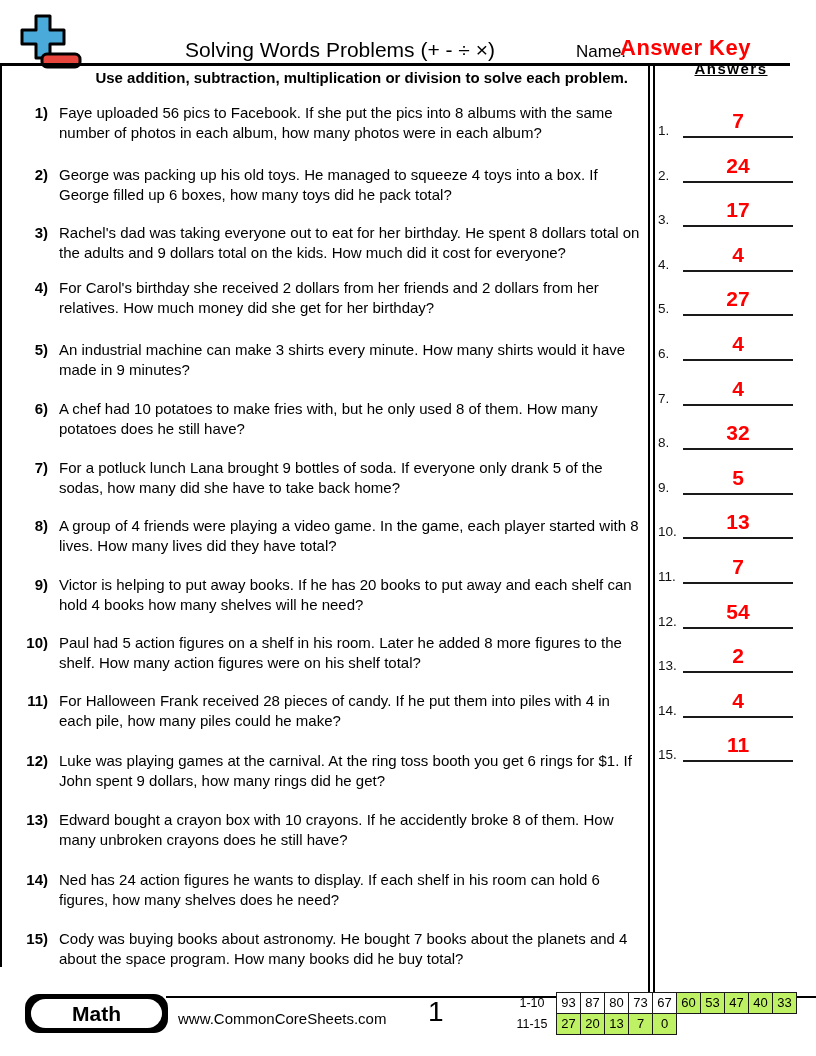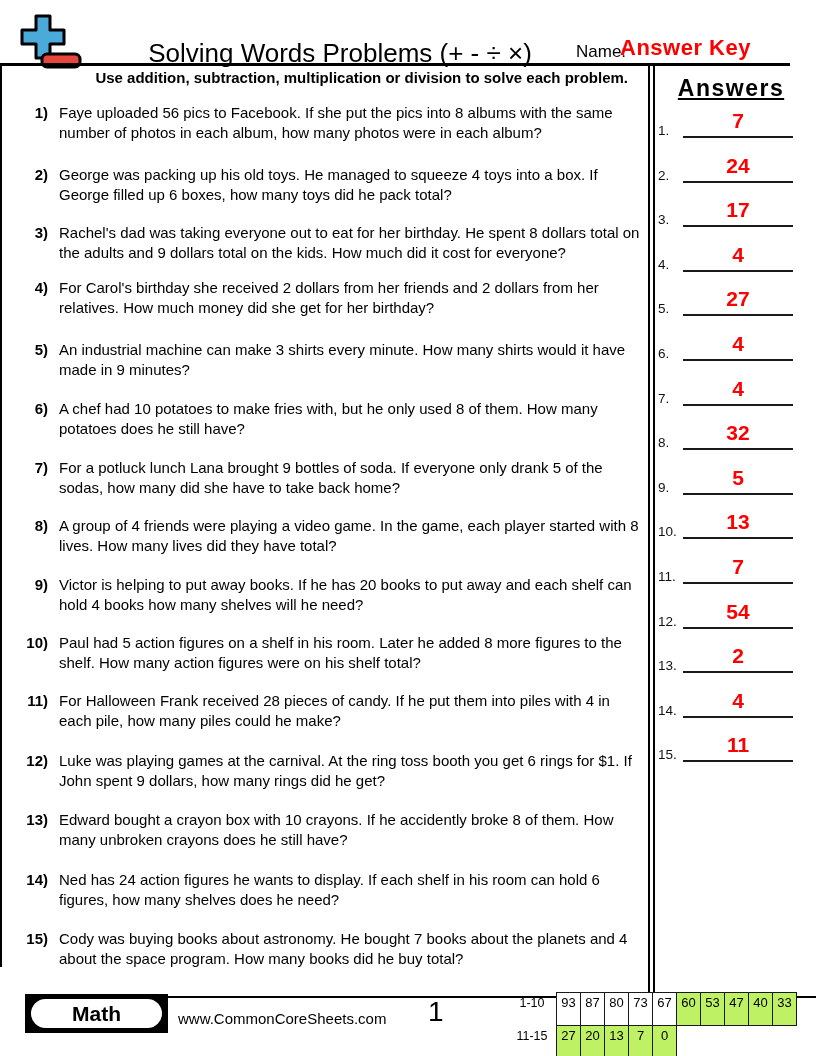--- a/index.html
+++ b/index.html
@@ -5,21 +5,21 @@
   html,body { margin:0; padding:0; background:#888; }
   .page {
     position:relative; width:816px; height:1056px; margin:0 auto;
     background:#ffffff; font-family:"Liberation Sans", sans-serif; color:#000;
     overflow:hidden;
   }
   
   .logo { position:absolute; left:12px; top:12px; }
   .page-title {
     position:absolute; left:140px; top:38px; width:400px;
-    font-size:26px; text-align:center;
+    font-size:21px; text-align:center;
   }
   .name-label { position:absolute; left:576px; top:42px; font-size:17px; }
   .name-value {
     position:absolute; left:620px; top:35px;
     font-size:22px; font-weight:bold; color:#fe0000; letter-spacing:0.5px;
   }
   .header-rule { position:absolute; left:0; top:63px; width:790px; height:3px; background:#000; }
   
   .left-border { position:absolute; left:0; top:66px; width:2px; height:901px; background:#000; }
   .divider-double {
@@ -32,57 +32,57 @@
   }
   
   .problem { position:absolute; left:10px; width:634px; display:flex; }
   .problem .num {
     width:38px; flex:0 0 38px; text-align:right; padding-right:11px;
     font-weight:bold; font-size:15px; line-height:20px;
   }
   .problem .txt { flex:1; font-size:15px; line-height:20px; }
   
   .answers-heading {
-    position:absolute; left:655px; top:75px; width:152px; text-align:center;
-    font-size:23px; font-weight:bold; text-decoration:underline; letter-spacing:1.5px;
+    position:absolute; left:655px; top:60px; width:152px; text-align:center;
+    font-size:15px; font-weight:bold; text-decoration:underline; letter-spacing:1.5px;
   }
   .answer-row { position:absolute; left:655px; width:150px; height:30px; }
   .answer-row .alabel {
     position:absolute; left:3px; bottom:0px; font-size:13.5px; color:#111;
   }
   .answer-row .aline {
     position:absolute; left:28px; bottom:0px; width:110px; height:30px;
     border-bottom:2px solid #1a1a1a;
   }
   .answer-row .avalue {
     position:absolute; left:0; right:0; bottom:3px; text-align:center;
     font-size:21px; font-weight:bold; color:#fe0000;
   }
   
   .footer-rule { position:absolute; left:166px; top:996px; width:650px; height:2px; background:#000; }
   .brand-box {
     position:absolute; left:25px; top:994px; width:143px; height:39px;
-    background:#000; border-radius:0;
+    background:#000; border-radius:14px;
   }
   .brand-pill {
     position:absolute; left:6px; top:5px; right:6px; bottom:5px;
     background:#fff; border-radius:15px; text-align:center;
   }
   .brand-pill span { font-size:21px; font-weight:bold; line-height:29px; }
   .website { position:absolute; left:178px; top:1010px; font-size:15px; }
   .page-number { position:absolute; left:428px; top:996px; font-size:28px; }
   .score-table { position:absolute; left:512px; top:992px; }
   .score-row { display:flex; }
   .score-row + .score-row { margin-top:-1px; }
   .score-label {
     width:44px; flex:0 0 44px; text-align:center; padding-right:4px;
     font-size:12.5px; line-height:22px; box-sizing:border-box;
   }
   .score-cell {
-    width:25px; flex:0 0 25px; height:34px; box-sizing:border-box;
+    width:25px; flex:0 0 25px; height:22px; box-sizing:border-box;
     border:1px solid #1a1a1a; text-align:center; font-size:13px; line-height:20px;
     background:#fff;
   }
   .score-cell + .score-cell { margin-left:-1px; }
   .score-cell.blue { background:#bef264; }
 </style>
 </head>
 <body>
 
 <div class="page">

